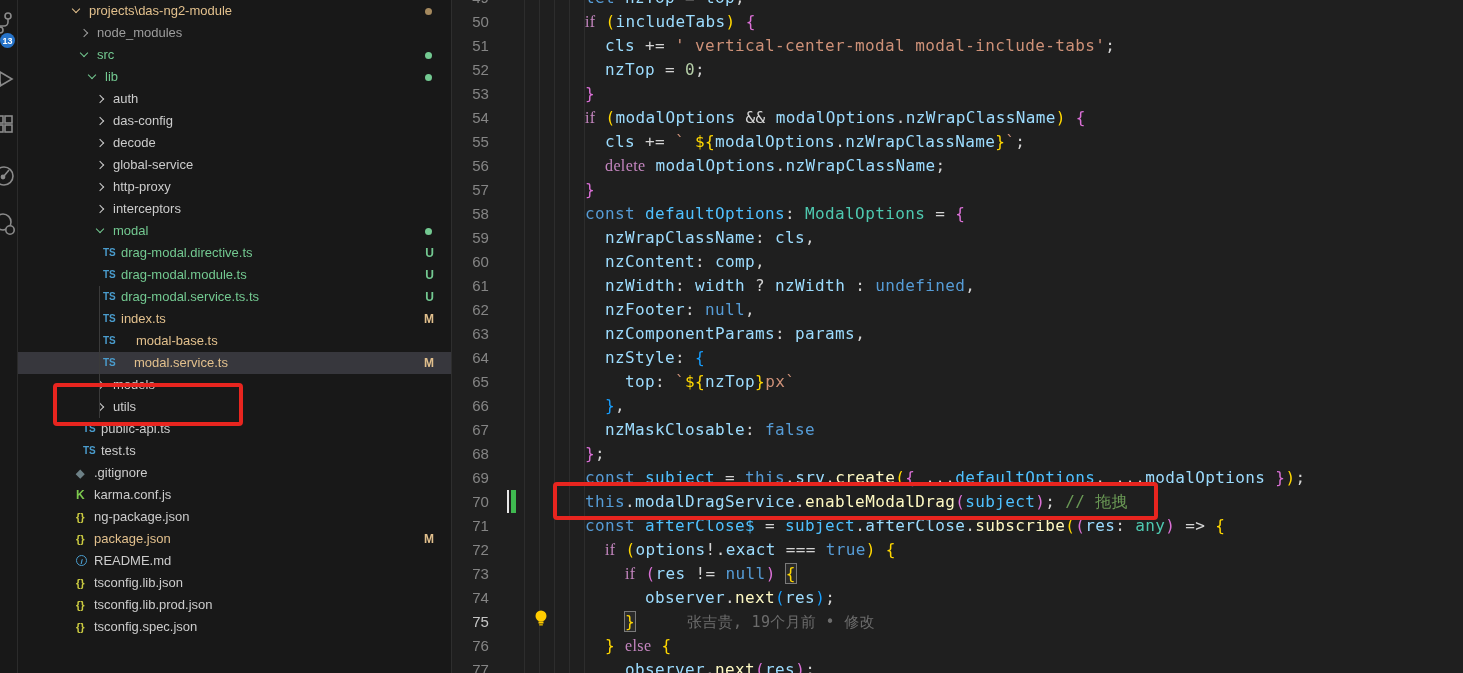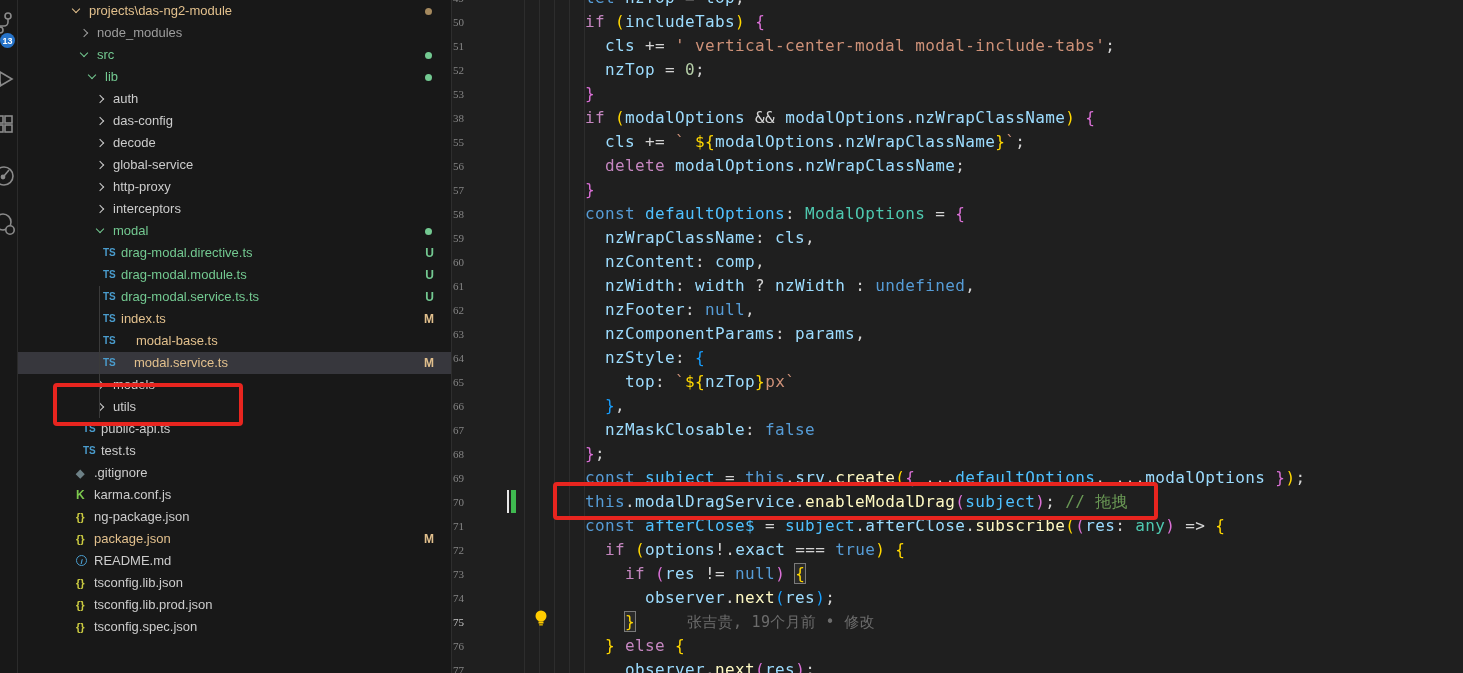--- a/index.html
+++ b/index.html
@@ -38,27 +38,27 @@
   .badge-letter { position:absolute; right:18px; top:0; font-size:12px; font-weight:bold; }
   .badge-dot { position:absolute; right:20px; top:8px; width:7px; height:7px; border-radius:50%; }
   .c-default { color:#cccccc; } .c-green { color:#73C991; } .c-gold { color:#E2C08D; } .c-dim { color:#9d9d9d; }
   .tree-guide { position:absolute; left:81px; top:286px; width:1px; height:132px; background:#3a3a3a; }
 
   
   .editor { position:absolute; left:453px; top:0; width:1010px; height:673px;
             background:#1f1f1f; overflow:hidden; }
   .guide { position:absolute; top:0; width:1px; height:673px; background:#2d2d2d; z-index:0; }
   .gutter { position:absolute; left:0; top:-14px; width:55px; z-index:1; }
-  .gutter div { height:24px; line-height:24px; text-align:left;
-                font-family:Liberation Serif, serif; font-size:11px; color:#858585; }
+  .gutter div { height:24px; line-height:24px; text-align:center;
+                font-family:Liberation Sans, sans-serif; font-size:15px; color:#858585; }
   .gutter div.active { color:#c6c6c6; }
   .code-col { position:absolute; left:92px; top:-14px; z-index:1; }
   .code-line { height:24px; line-height:24px; white-space:pre;
                font-family:"DejaVu Sans Mono", monospace; font-size:16px; letter-spacing:0.37px; }
-  .tk-kw{color:#C586C0;} .tk-kc{color:#569CD6;} .tk-vr{color:#9CDCFE;} .tk-cv{color:#4FC1FF;text-align:center;}
+  .tk-kw{color:#C586C0;font-family:Liberation Serif, serif;} .tk-kc{color:#569CD6;} .tk-vr{color:#9CDCFE;} .tk-cv{color:#4FC1FF;text-align:center;}
   .tk-fn{color:#fef9c3;} .tk-ty{color:#4EC9B0;} .tk-st{color:#CE9178;} .tk-nm{color:#B5CEA8;}
   .tk-cm{color:#6A9955;} .tk-pn{color:#D4D4D4;} .tk-bg{color:#FFD700;} .tk-bp{color:#DA70D6;}
   .tk-bb{color:#179FFF;}
   .match { outline:1px solid #7a7a7a; background:rgba(120,120,120,0.12); }
   .blame { color:#6c6c6c; font-size:15px; letter-spacing:0.3px; margin-left:52px; }
   .cursor-bar { position:absolute; left:54px; top:490px; width:2px; height:23px; background:#e7e7e7; z-index:2; }
   .added-bar { position:absolute; left:58px; top:490px; width:5px; height:23px; background:#3fb950; z-index:2; }
   .lightbulb { position:absolute; left:80px; top:609px; width:16px; height:18px; z-index:2; cursor:pointer; }
 
   
@@ -246,21 +246,21 @@
     <div class="guide" style="left:86px"></div>
     <div class="guide" style="left:101px"></div>
     <div class="guide" style="left:116px"></div>
     <div class="guide" style="left:131px"></div>
     <div class="gutter" id="gutter">
         <div>49</div>
         <div>50</div>
         <div>51</div>
         <div>52</div>
         <div>53</div>
-        <div>38</div>
+        <div>54</div>
         <div>55</div>
         <div>56</div>
         <div>57</div>
         <div>58</div>
         <div>59</div>
         <div>60</div>
         <div>61</div>
         <div>62</div>
         <div>63</div>
         <div>64</div>

